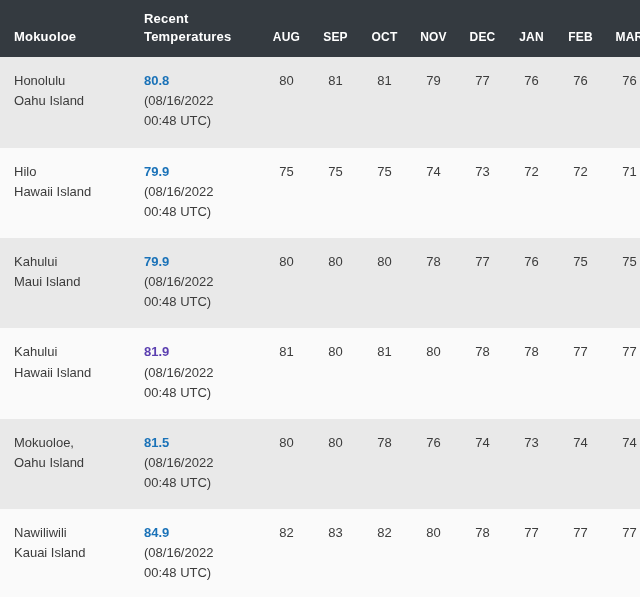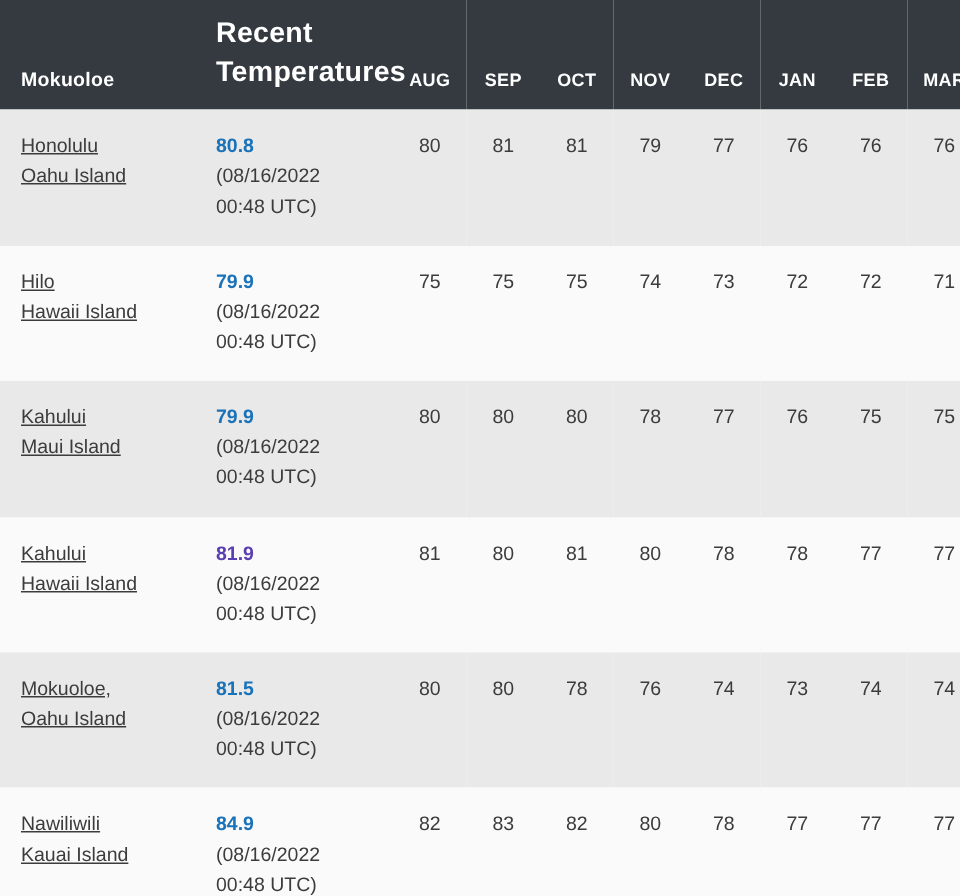--- a/index.html
+++ b/index.html
@@ -44,21 +44,21 @@
   th.col-location {
     text-align: left;
     padding-left: 14px;
     width: 128px;
     font-size: 13px;
   }
   th.col-recent {
     text-align: left;
     padding-left: 2px;
     width: 118px;
-    font-size: 19px;
+    font-size: 13px;
   }
   th.col-month {
     width: 49px;
     font-size: 12px;
     text-align: center;
   }
 
   
   tbody td {
     font-size: 13px;
@@ -70,21 +70,20 @@
   tbody tr.odd  { background: #e9e9e9; }
   tbody tr.even { background: #fafafa; }
 
   td.cell-location {
     text-align: left;
     padding-left: 14px;
   }
   td.cell-location .loc-line {
     display: block;
     white-space: nowrap;
-    text-decoration: underline;
   }
 
   td.cell-recent {
     text-align: left;
     padding-left: 2px;
     margin-top: 28px;
   }
   .recent-value {
     display: block;
     font-weight: bold;

